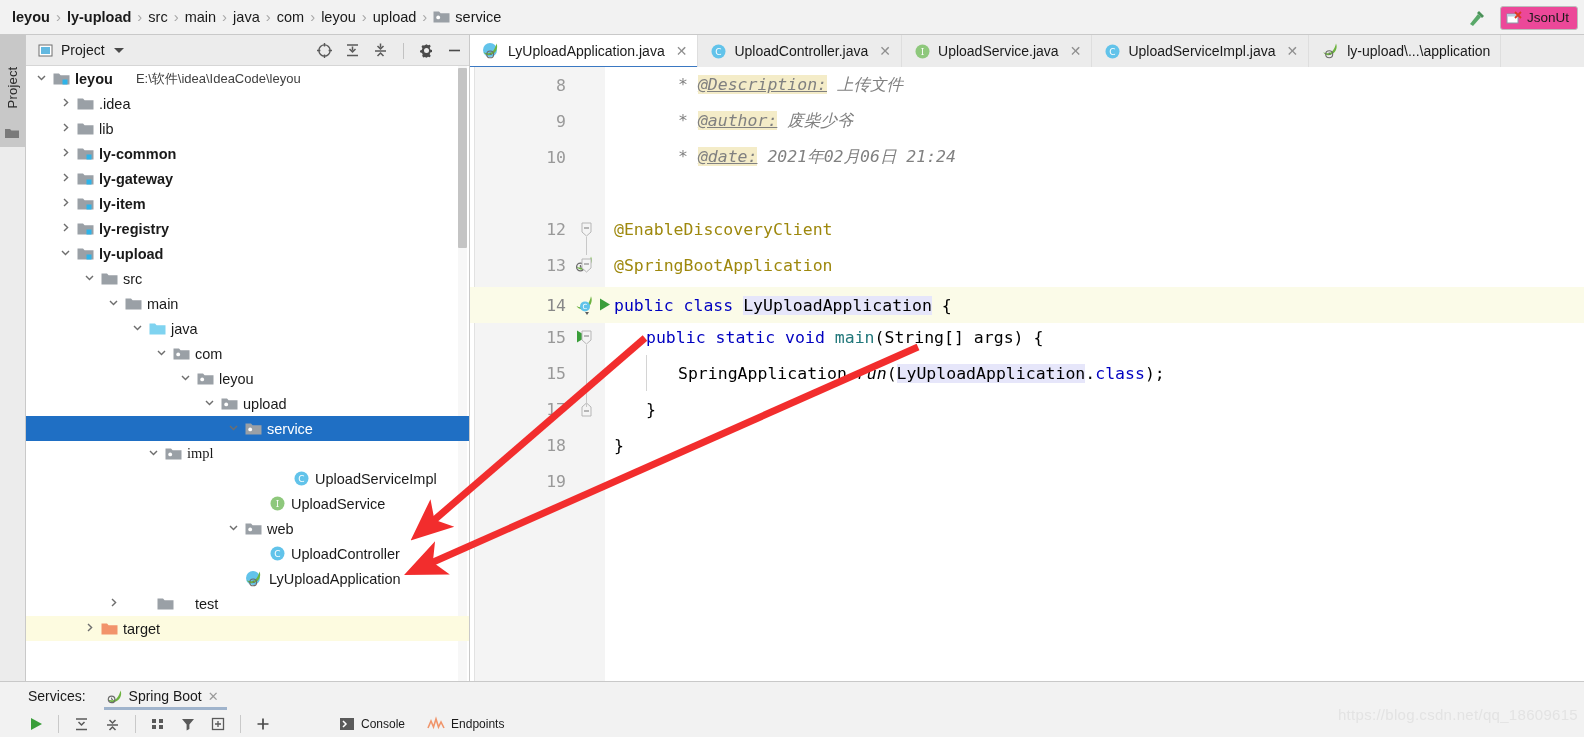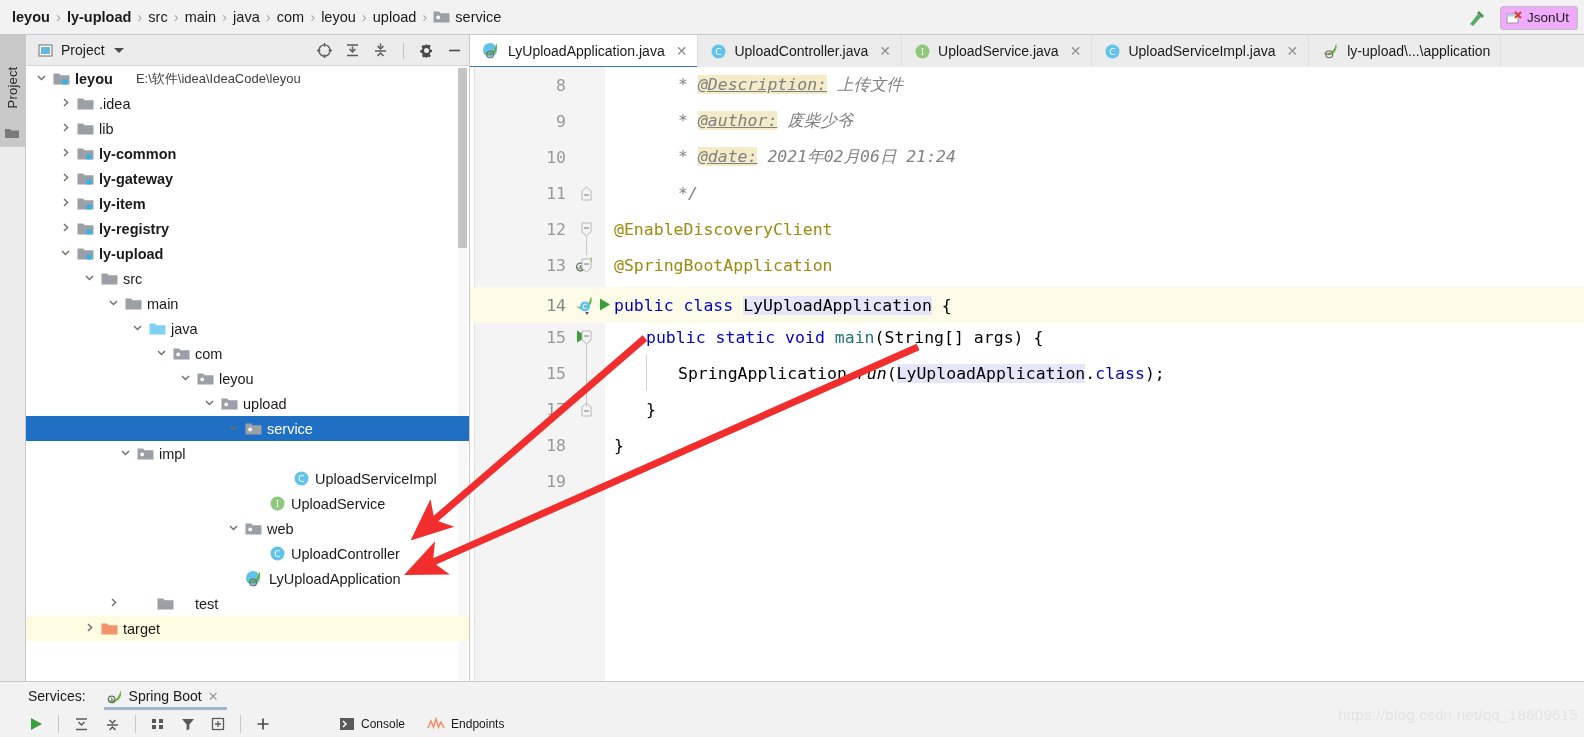--- a/index.html
+++ b/index.html
@@ -39,21 +39,21 @@
   .navbar-right {
     position: absolute; right: 6px; top: 0; height: 35px;
     display: flex; align-items: center; gap: 12px;
   }
   .hammer {
     width: 22px; height: 22px; position: relative;
   }
   .runconfig {
     display: flex; align-items: center; gap: 5px;
     border: 1px solid #bdbdbd; border-radius: 3px;
-    background: #f0abfc;
+    background: #ec4899;
     height: 22px; padding: 0 8px 0 5px;
     font-size: 13.5px; color: #1a1a1a;
   }
 
   
   .toolstrip {
     position: absolute; left: 0; top: 35px; width: 26px; height: 646px;
     background: #ececec;
     border-right: 1px solid #c9c9c9;
     box-sizing: border-box;
@@ -562,21 +562,21 @@
             <span class="arrow"><svg width="11" height="11" viewBox="0 0 11 11">
                 <path d="M2 4 L5.5 7.6 L9 4" fill="none" stroke="#6e6e6e" stroke-width="1.4"></path>
               </svg></span>
             <span style="width: 5px; flex: 0 0 5px;"></span>
             <span class="ico"><svg width="17" height="14" viewBox="0 0 17 14">
                 <path d="M0.5 1.5 h5.5 l1.6 1.8 H16.5 V12.5 H0.5 Z" fill="#9aa0a6"></path>
                 <circle cx="5.2" cy="7.4" r="1.9" fill="#ffffff"></circle>
               </svg></span>
             <span class="lbl">service</span>
           </div>
-          <div class="trow" style="padding-left: 92px;">
+          <div class="trow" style="padding-left: 120px; font-family: Liberation Serif, serif;">
             <span class="arrow"><svg width="11" height="11" viewBox="0 0 11 11">
                 <path d="M2 4 L5.5 7.6 L9 4" fill="none" stroke="#6e6e6e" stroke-width="1.4"></path>
               </svg></span>
             <span style="width: 5px; flex: 0 0 5px;"></span>
             <span class="ico"><svg width="17" height="14" viewBox="0 0 17 14">
                 <path d="M0.5 1.5 h5.5 l1.6 1.8 H16.5 V12.5 H0.5 Z" fill="#9aa0a6"></path>
                 <circle cx="5.2" cy="7.4" r="1.9" fill="#ffffff"></circle>
               </svg></span>
             <span class="lbl">impl</span>
           </div>
@@ -709,28 +709,20 @@
             <span class="ctext" style="left: 208px;"><span class="cmt">* </span><span class="cmtt">@Description:</span><span class="cmt"> 上传文件</span></span>
           </div>
           <div class="cline" style="top: 36px;">
             <span class="lno">9</span>
             <span class="ctext" style="left: 208px;"><span class="cmt">* </span><span class="cmtt">@author:</span><span class="cmt"> 废柴少爷</span></span>
           </div>
           <div class="cline" style="top: 72px;">
             <span class="lno">10</span>
             <span class="ctext" style="left: 208px;"><span class="cmt">* </span><span class="cmtt">@date:</span><span class="cmt"> 2021年02月06日 21:24</span></span>
           </div>
-          <div class="cline" style="top: 108px;">
-            <span class="lno">11</span>
-            <span style="position: absolute; left: 110px; top: 11px;"><svg width="13" height="15" viewBox="0 0 13 15">
-                <path d="M2 14 h9 V5 L6.5 1 L2 5 Z" fill="#f4f4f4" stroke="#b6b6b6" stroke-width="1"></path>
-                <path d="M4 9 h5" stroke="#8c8c8c" stroke-width="1.2"></path>
-              </svg></span>
-            <span class="ctext" style="left: 208px;"><span class="cmt">*/</span></span>
-          </div>
           <div class="cline" style="top: 144px;">
             <span class="lno">12</span>
             <span style="position: absolute; left: 110px; top: 11px;"><svg width="13" height="15" viewBox="0 0 13 15">
                 <path d="M2 1 h9 v9 l-4.5 4 L2 10 Z" fill="#f4f4f4" stroke="#b6b6b6" stroke-width="1"></path>
                 <path d="M4 6 h5" stroke="#8c8c8c" stroke-width="1.2"></path>
               </svg></span>
             <span class="ctext" style="left: 144px;"><span class="ann">@EnableDiscoveryClient</span></span>
           </div>
           <div class="cline" style="top: 180px;">
             <span class="lno">13</span>

